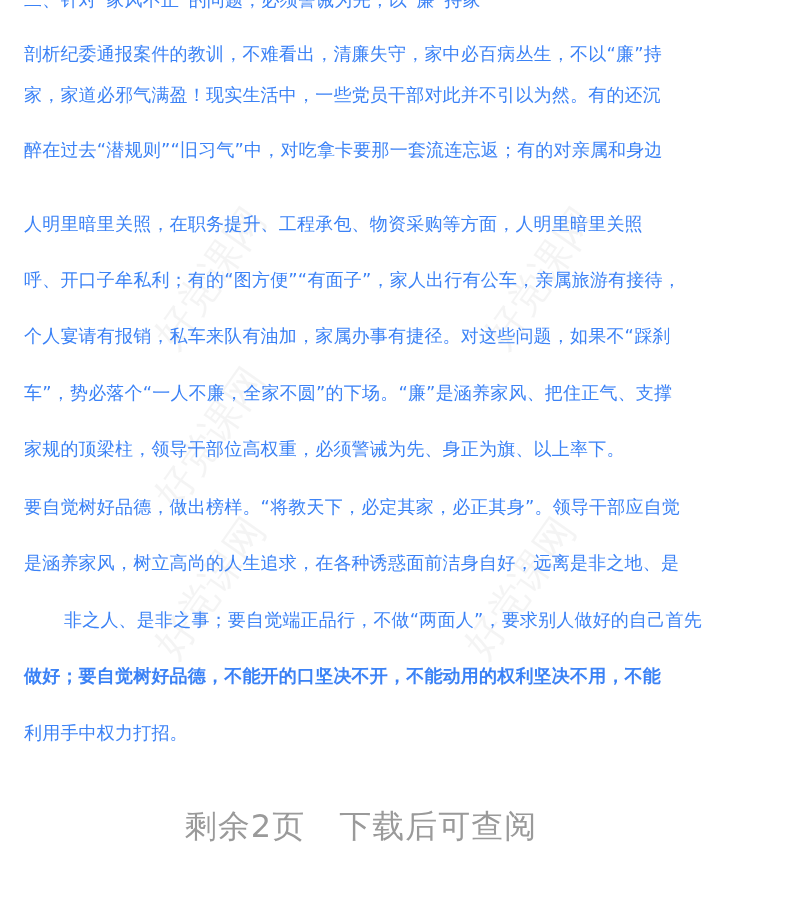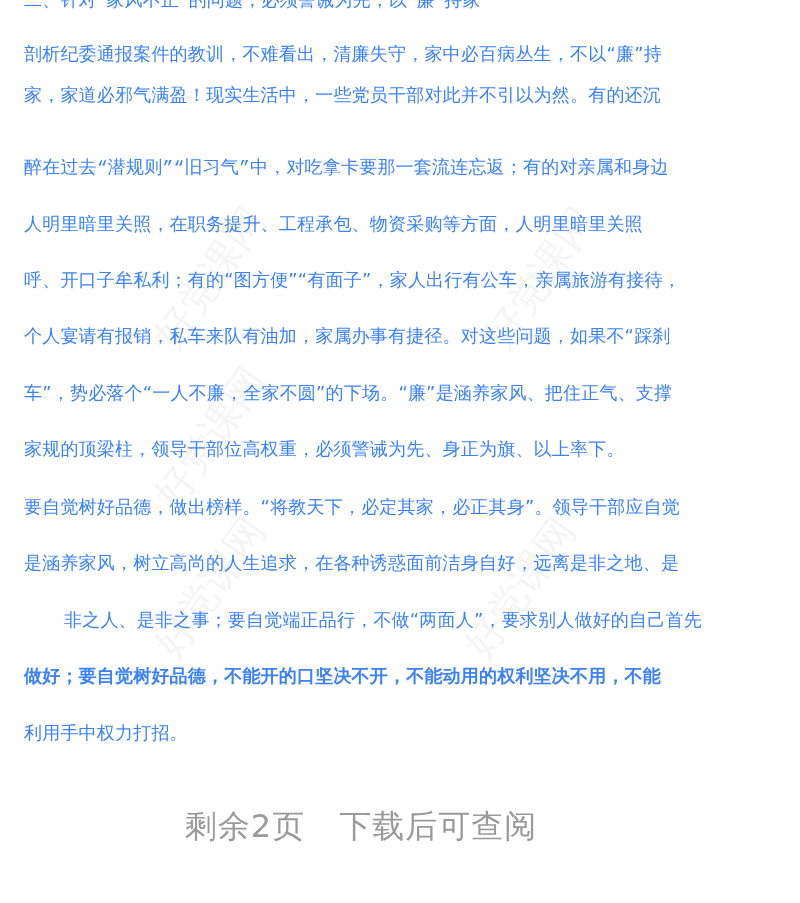--- a/index.html
+++ b/index.html
@@ -19,21 +19,21 @@
   <div class="watermark" style="left:130px; top:250px;">好党课网</div>
   <div class="watermark" style="left:460px; top:250px;">好党课网</div>
   <div class="watermark" style="left:130px; top:560px;">好党课网</div>
   <div class="watermark" style="left:440px; top:560px;">好党课网</div>
   <div class="watermark" style="left:130px; top:410px;">好党课网</div>
 
   <div class="line heading">二、针对“家风不正”的问题，必须警诫为先，以“廉”持家</div>
 
   <div class="line" style="top:39px;">剖析纪委通报案件的教训，不难看出，清廉失守，家中必百病丛生，不以“廉”持</div>
   <div class="line" style="top:80px;">家，家道必邪气满盈！现实生活中，一些党员干部对此并不引以为然。有的还沉</div>
-  <div class="line" style="top:153px;font-family:Liberation Mono, monospace;">醉在过去“潜规则”“旧习气”中，对吃拿卡要那一套流连忘返；有的对亲属和身边</div>
+  <div class="line" style="top:135px;">醉在过去“潜规则”“旧习气”中，对吃拿卡要那一套流连忘返；有的对亲属和身边</div>
   <div class="line" style="top:209px;">人明里暗里关照，在职务提升、工程承包、物资采购等方面，人明里暗里关照</div>
   <div class="line" style="top:265px;">呼、开口子牟私利；有的“图方便”“有面子”，家人出行有公车，亲属旅游有接待，</div>
   <div class="line" style="top:321px;">个人宴请有报销，私车来队有油加，家属办事有捷径。对这些问题，如果不“踩刹</div>
   <div class="line" style="top:378px;">车”，势必落个“一人不廉，全家不圆”的下场。“廉”是涵养家风、把住正气、支撑</div>
   <div class="line" style="top:434px;">家规的顶梁柱，领导干部位高权重，必须警诫为先、身正为旗、以上率下。</div>
   <div class="line" style="top:492px;">要自觉树好品德，做出榜样。“将教天下，必定其家，必正其身”。领导干部应自觉</div>
   <div class="line" style="top:548px;">是涵养家风，树立高尚的人生追求，在各种诱惑面前洁身自好，远离是非之地、是</div>
   <div class="line" style="top:605px;margin-left:40px;">非之人、是非之事；要自觉端正品行，不做“两面人”，要求别人做好的自己首先</div>
   <div class="line" style="top:661px;font-weight:bold;">做好；要自觉树好品德，不能开的口坚决不开，不能动用的权利坚决不用，不能</div>
   <div class="line" style="top:718px;">利用手中权力打招。</div>

